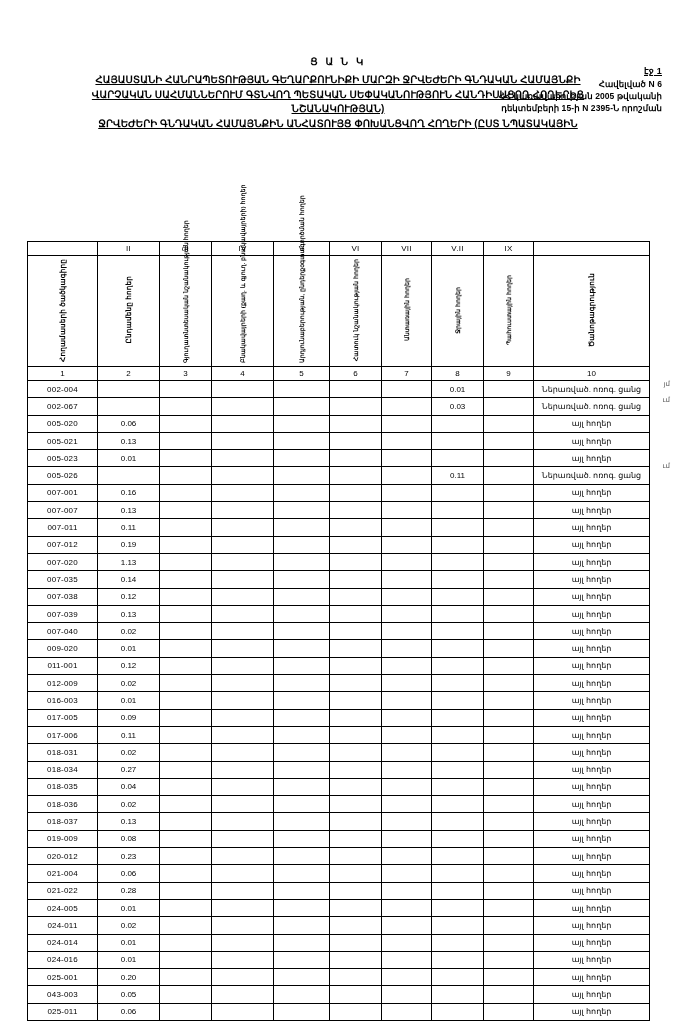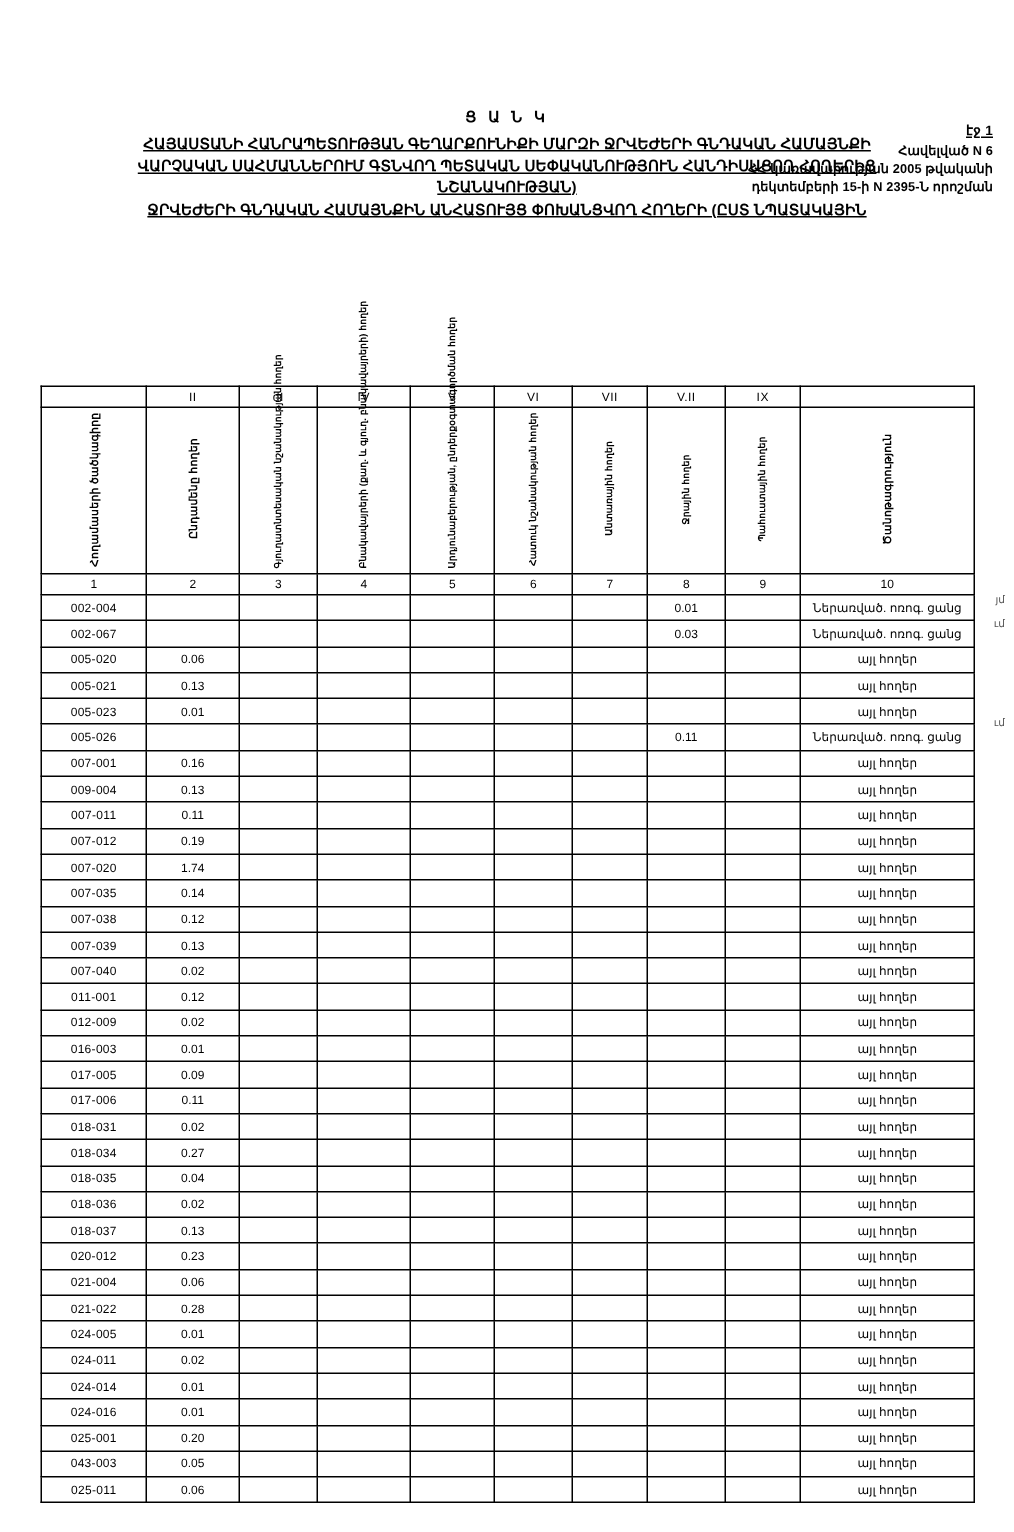--- a/index.html
+++ b/index.html
@@ -37,21 +37,21 @@
     top: 22px;
     right: 14px;
     text-align: right;
     font-size: 8.5px;
     font-weight: bold;
     line-height: 12px;
     letter-spacing: .1px;
     margin-left: 40px;
   }
   .table-word {
-    margin-top: 72px;
+    margin-top: 56px;
     text-align: center;
     font-size: 10px;
     font-weight: bold;
     letter-spacing: 2.5px;
   }
   .doc-title {
     margin: 6px 30px 0 30px;
     text-align: center;
     font-size: 10px;
     font-weight: bold;
@@ -295,21 +295,21 @@
           <td class="c-val"></td>
           <td class="c-val"></td>
           <td class="c-val"></td>
           <td class="c-val"></td>
           <td class="c-val"></td>
           <td class="c-val"></td>
           <td class="c-val"></td>
           <td class="c-note">այլ հողեր</td>
         </tr>
         <tr class="data-row">
-          <td class="c-code">009-004</td>
+          <td class="c-code">007-007</td>
           <td class="c-val">0.13</td>
           <td class="c-val"></td>
           <td class="c-val"></td>
           <td class="c-val"></td>
           <td class="c-val"></td>
           <td class="c-val"></td>
           <td class="c-val"></td>
           <td class="c-val"></td>
           <td class="c-note">այլ հողեր</td>
         </tr>
@@ -332,21 +332,21 @@
           <td class="c-val"></td>
           <td class="c-val"></td>
           <td class="c-val"></td>
           <td class="c-val"></td>
           <td class="c-val"></td>
           <td class="c-val"></td>
           <td class="c-note">այլ հողեր</td>
         </tr>
         <tr class="data-row">
           <td class="c-code">007-020</td>
-          <td class="c-val">1.74</td>
+          <td class="c-val">1.13</td>
           <td class="c-val"></td>
           <td class="c-val"></td>
           <td class="c-val"></td>
           <td class="c-val"></td>
           <td class="c-val"></td>
           <td class="c-val"></td>
           <td class="c-val"></td>
           <td class="c-note">այլ հողեր</td>
         </tr>
         <tr class="data-row">
@@ -391,20 +391,32 @@
           <td class="c-val"></td>
           <td class="c-val"></td>
           <td class="c-val"></td>
           <td class="c-val"></td>
           <td class="c-val"></td>
           <td class="c-val"></td>
           <td class="c-val"></td>
           <td class="c-note">այլ հողեր</td>
         </tr>
         <tr class="data-row">
+          <td class="c-code">009-020</td>
+          <td class="c-val">0.01</td>
+          <td class="c-val"></td>
+          <td class="c-val"></td>
+          <td class="c-val"></td>
+          <td class="c-val"></td>
+          <td class="c-val"></td>
+          <td class="c-val"></td>
+          <td class="c-val"></td>
+          <td class="c-note">այլ հողեր</td>
+        </tr>
+        <tr class="data-row">
           <td class="c-code">011-001</td>
           <td class="c-val">0.12</td>
           <td class="c-val"></td>
           <td class="c-val"></td>
           <td class="c-val"></td>
           <td class="c-val"></td>
           <td class="c-val"></td>
           <td class="c-val"></td>
           <td class="c-val"></td>
           <td class="c-note">այլ հողեր</td>
@@ -501,20 +513,32 @@
           <td class="c-val"></td>
           <td class="c-val"></td>
           <td class="c-val"></td>
           <td class="c-val"></td>
           <td class="c-val"></td>
           <td class="c-note">այլ հողեր</td>
         </tr>
         <tr class="data-row">
           <td class="c-code">018-037</td>
           <td class="c-val">0.13</td>
+          <td class="c-val"></td>
+          <td class="c-val"></td>
+          <td class="c-val"></td>
+          <td class="c-val"></td>
+          <td class="c-val"></td>
+          <td class="c-val"></td>
+          <td class="c-val"></td>
+          <td class="c-note">այլ հողեր</td>
+        </tr>
+        <tr class="data-row">
+          <td class="c-code">019-009</td>
+          <td class="c-val">0.08</td>
           <td class="c-val"></td>
           <td class="c-val"></td>
           <td class="c-val"></td>
           <td class="c-val"></td>
           <td class="c-val"></td>
           <td class="c-val"></td>
           <td class="c-val"></td>
           <td class="c-note">այլ հողեր</td>
         </tr>
         <tr class="data-row">

